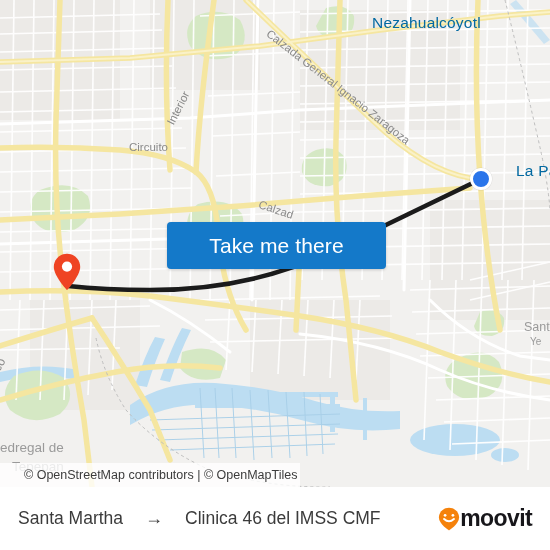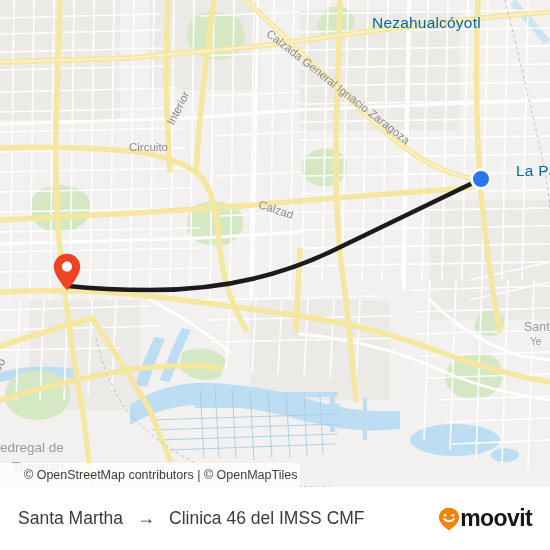--- a/index.html
+++ b/index.html
@@ -150,21 +150,21 @@
     background: #ffffff;
     display: flex;
     align-items: center;
     justify-content: space-between;
     padding: 0 18px 0 18px;
     box-sizing: border-box;
   }
   #route-summary {
     display: flex;
     align-items: center;
-    gap: 14px;
+    gap: 22px;
     font-size: 17.5px;
     color: #3b3b3b;
     white-space: nowrap;
   }
   #route-arrow {
     font-size: 18px;
     color: #3b3b3b;
     line-height: 1;
     position: relative;
     top: -1px;
@@ -409,20 +409,21 @@
     <div class="maplabel label-neigh" id="lbl-santa">Sant</div>
     <div class="maplabel label-neigh" id="lbl-ye">Ye</div>
 
     <div id="origin-dot"></div>
 
     <svg id="dest-pin" viewBox="0 0 28 38">
       <path d="M14 0.8 C6.6 0.8 0.8 6.6 0.8 14 C0.8 23 14 37.2 14 37.2 C14 37.2 27.2 23 27.2 14 C27.2 6.6 21.4 0.8 14 0.8 Z" fill="#ef4423"></path>
       <circle cx="14" cy="13.6" r="5.1" fill="#ffffff"></circle>
     </svg>
 
+    <button id="take-me-there">Take me there</button>
 
     <div id="attribution">
       <span class="attr-text">© OpenStreetMap contributors | © OpenMapTiles</span>
     </div>
   </div>
 
   <div id="footer">
 
     <div id="route-summary">
       <span>Santa Martha</span>

